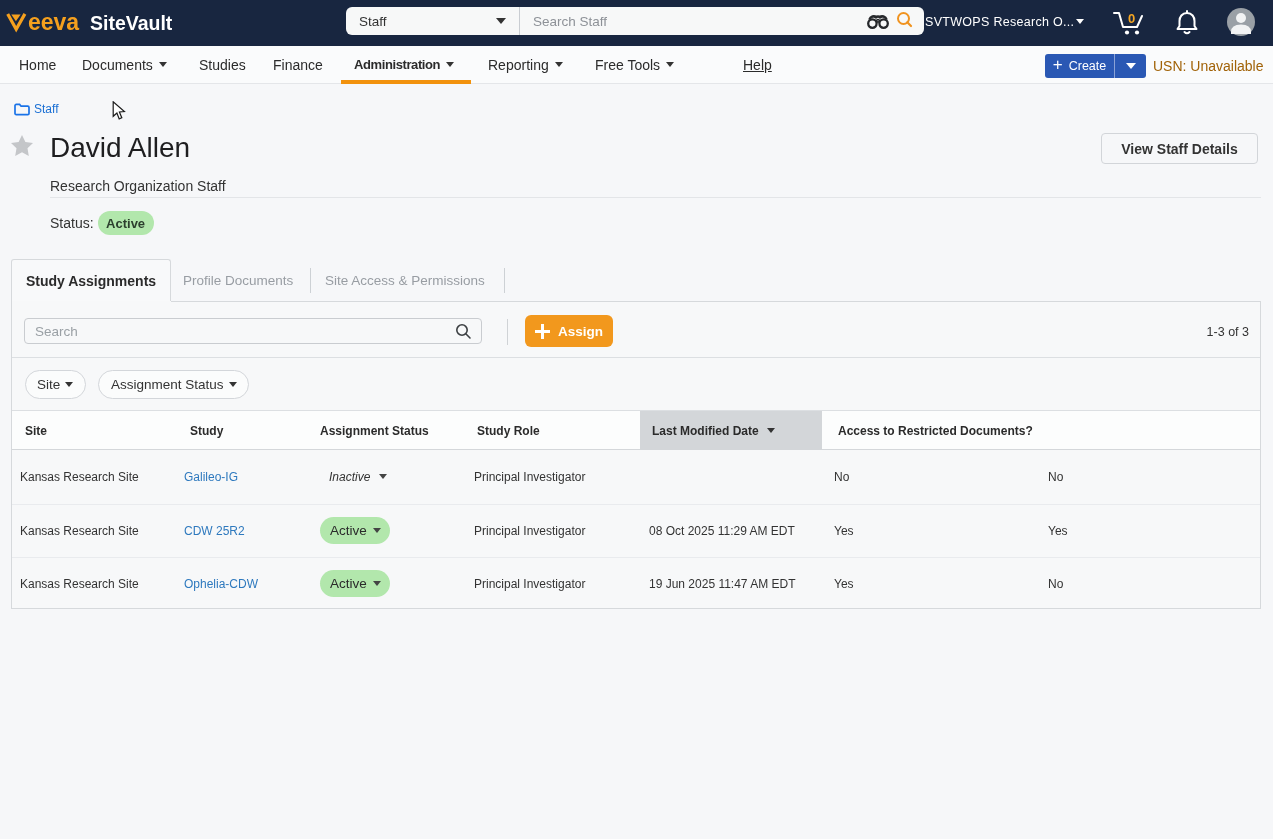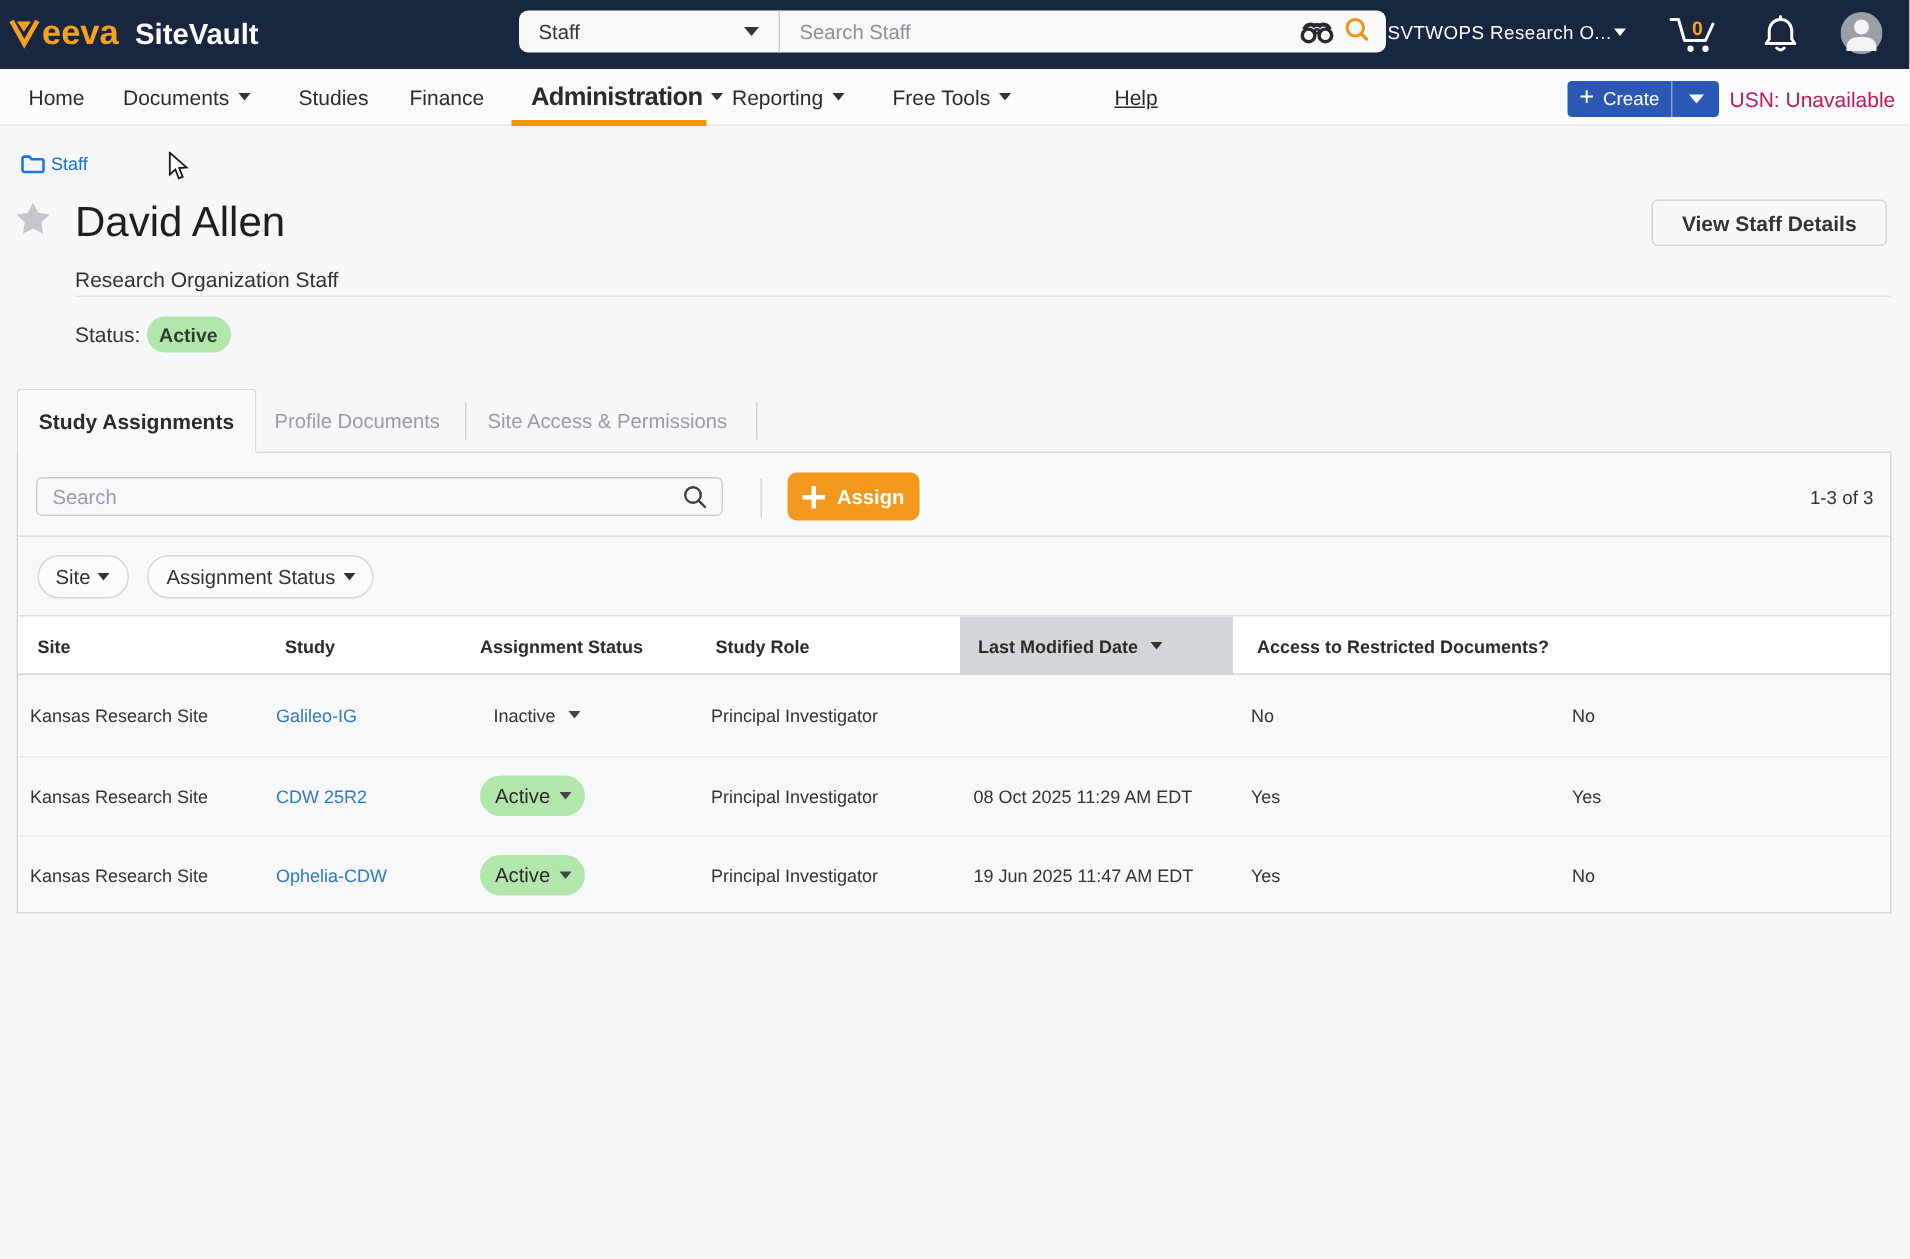--- a/index.html
+++ b/index.html
@@ -22,21 +22,21 @@
 
 #nav { position:absolute; left:0; top:46px; width:1273px; height:38px; background:#fafbfc; border-bottom:1px solid #e4e6e9; }
 #nav .item { position:absolute; top:0; height:37px; display:flex; align-items:center; font-size:14px; color:#2b2b2b; }
 #nav .car { border-top-color:#333; margin-left:6px; border-left-width:4.5px; border-right-width:4.5px; border-top-width:5.5px; }
 #admin-underline { position:absolute; left:341px; top:80px; width:130px; height:4px; background:#f2920d; }
 #createbtn { position:absolute; left:1045px; top:54px; width:101px; height:24px; background:#2a58b4; border-radius:3px; display:flex; color:#fff; }
 #createbtn .main { width:70px; display:flex; align-items:center; justify-content:center; font-size:12.5px; border-right:1px solid #8aa2d6; }
 #createbtn .main .plus { font-size:17px; margin-right:6px; font-weight:400; margin-top:-2px; }
 #createbtn .drop { flex:1; display:flex; align-items:center; justify-content:center; }
 #createbtn .car { border-top-color:#fff; border-left-width:5px; border-right-width:5px; border-top-width:6px; }
-#usn { position:absolute; left:1153px; top:58px; font-size:14px; color:#be185d; }
+#usn { position:absolute; left:1153px; top:58px; font-size:14px; color:#a16207; }
 
 
 #crumb { position:absolute; left:14px; top:102px; display:flex; align-items:center; }
 #crumb span { color:#1a6fd4; font-size:12px; margin-left:4px; }
 #title { position:absolute; left:50px; top:132px; font-size:28px; font-weight:400; color:#1e1e20; }
 #subtitle { position:absolute; left:50px; top:178px; font-size:14px; color:#333; }
 #hr1 { position:absolute; left:50px; top:197px; width:1211px; height:1px; background:#e3e5e8; }
 #statusrow { position:absolute; left:50px; top:211px; display:flex; align-items:center; }
 #statusrow .lbl { font-size:14px; color:#333; margin-right:4px; }
 .pill { background:#b2e7ac; border-radius:13px; color:#2c3f2e; font-size:13px; font-weight:bold; display:inline-flex; align-items:center; justify-content:center; }
@@ -124,21 +124,21 @@
     <circle cx="14" cy="10" r="5" fill="#f2f3f4"></circle>
     <path d="M 4 24 Q 4 16.5 14 16.5 Q 24 16.5 24 24 L 24 26 L 4 26 Z" fill="#f2f3f4"></path>
   </svg>
 </div>
 
 <div id="nav">
   <div class="item" style="left:19px;">Home</div>
   <div class="item" style="left:82px;">Documents<span class="car"></span></div>
   <div class="item" style="left:199px;">Studies</div>
   <div class="item" style="left:273px;">Finance</div>
-  <div class="item" style="left:354px; font-weight:bold; font-size:17px; letter-spacing:-0.4px;">Administration<span class="car"></span></div>
+  <div class="item" style="left:354px; font-weight:bold; font-size:13px; letter-spacing:-0.4px;">Administration<span class="car"></span></div>
   <div class="item" style="left:488px;">Reporting<span class="car"></span></div>
   <div class="item" style="left:595px;">Free Tools<span class="car"></span></div>
   <div class="item" style="left:743px;text-decoration:underline;">Help</div>
 </div>
 <div id="admin-underline"></div>
 <div id="createbtn">
     <div class="main"><span class="plus">+</span>Create</div>
     <div class="drop">
       <span class="car"></span>
     </div>
@@ -199,21 +199,21 @@
     <div class="h" style="left:308px;">Assignment Status</div>
     <div class="h" style="left:465px;">Study Role</div>
     <div class="h" style="left:640px;">Last Modified Date<span class="car"></span></div>
     <div class="h" style="left:826px;">Access to Restricted Documents?</div>
   </div>
   <div class="trow" style="top:149px;">
     <div class="c" style="left:8px;">Kansas Research Site</div>
     <div class="c" style="left:172px;">
         <a class="link">Galileo-IG</a>
       </div>
-    <div class="c" style="left:317px;">Inactive<span class="car" style="border-left-width:4.5px;border-right-width:4.5px;border-top-width:5.5px;margin-left:9px;border-top-color:#444;"></span></div>
+    <div class="c" style="left:317px;font-style:italic;">Inactive<span class="car" style="border-left-width:4.5px;border-right-width:4.5px;border-top-width:5.5px;margin-left:9px;border-top-color:#444;"></span></div>
     <div class="c" style="left:462px;">Principal Investigator</div>
     <div class="c" style="left:822px;">No</div>
     <div class="c" style="left:1036px;">No</div>
   </div>
   <div class="rowsep" style="top:203px;"></div>
   <div class="trow" style="top:203px;">
     <div class="c" style="left:8px;">Kansas Research Site</div>
     <div class="c" style="left:172px;">
         <a class="link">CDW 25R2</a>
       </div>

